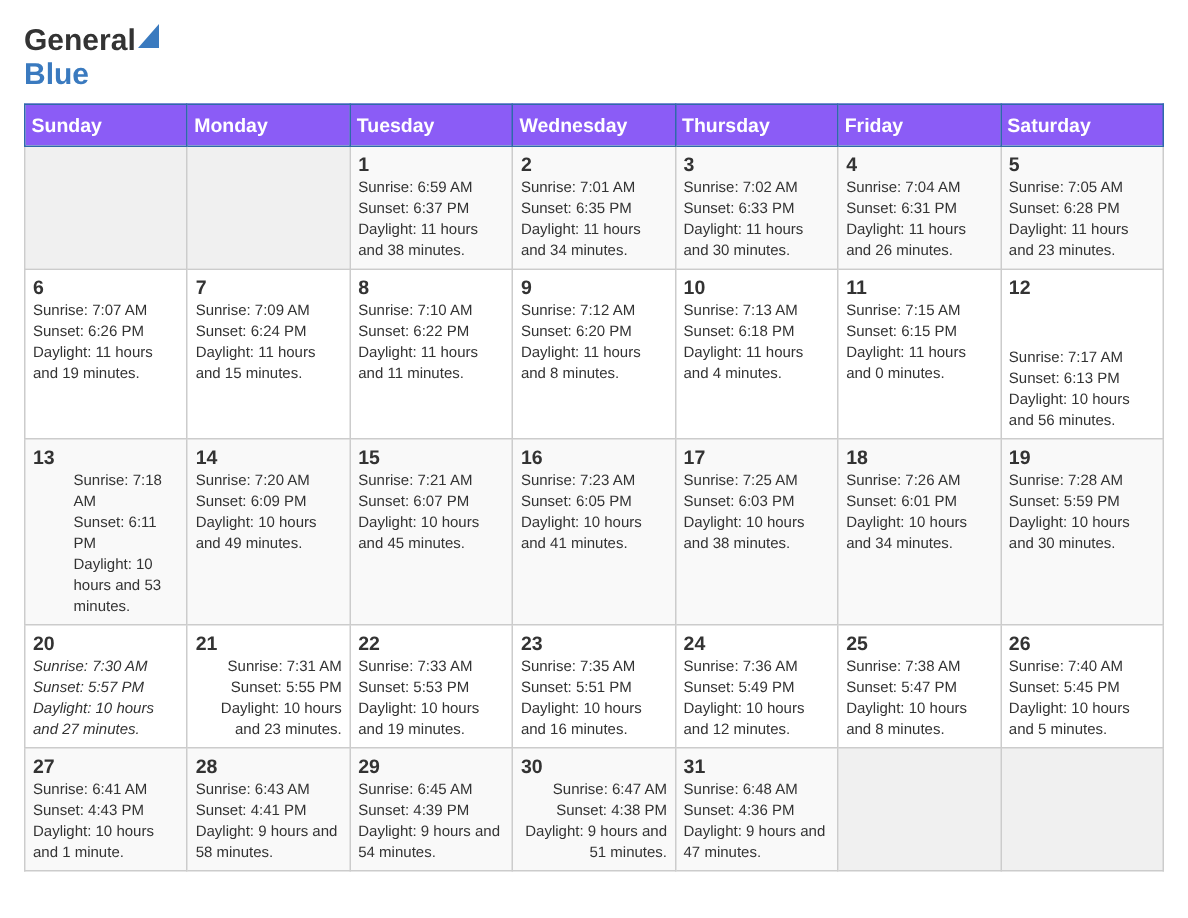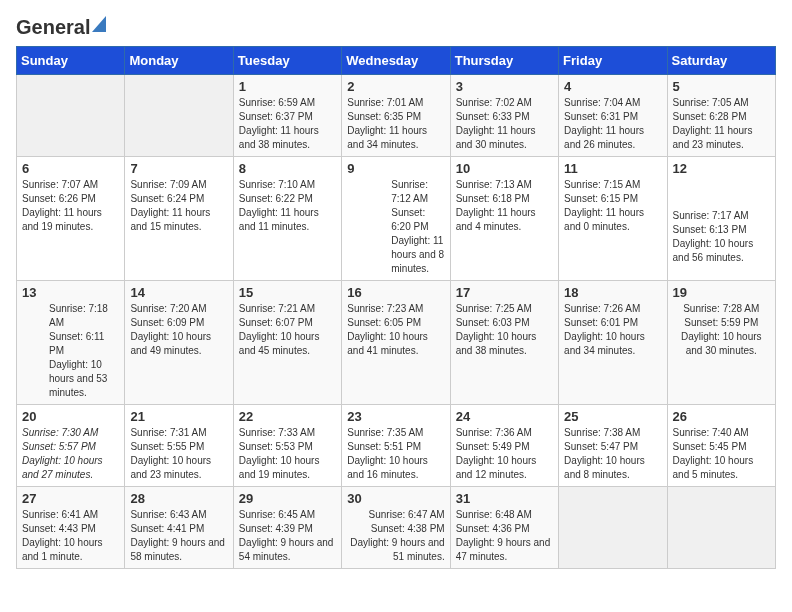--- a/index.html
+++ b/index.html
@@ -32,21 +32,21 @@
     .subtitle {
       font-size: 15px;
       color: #555;
     }
     table {
       width: 100%;
       border-collapse: collapse;
       table-layout: fixed;
     }
     thead tr th {
-      background: #1d4ed8;
+      background: #8b5cf6;
       color: #fff;
       font-size: 13px;
       font-weight: bold;
       padding: 6px 4px;
       text-align: left;
       border: 1px solid #2e6aaa;
     }
     tbody tr td {
       border: 1px solid #ccc;
       vertical-align: top;
@@ -82,20 +82,21 @@
 <div class="header">
   <div class="logo">
     <div style="display:flex;align-items:center;">
       <span style="font-size:20px;font-weight:bold;color:#333;">General</span>
       <span style="display:inline-block;margin-left:2px;margin-bottom:2px;">
         <svg width="14" height="16" viewBox="0 0 14 16">
             <polygon points="0,16 14,16 14,0" fill="#3a7abf"></polygon>
           </svg>
       </span>
     </div>
+    <span style="font-size:20px;font-weight:bold;color:#3a7abf;">Blue</span>
   </div>
   <div class="title-block">
     <div class="month-title"></div>
     <div class="subtitle"></div>
   </div>
 </div>
 
 <table>
   <thead>
     <tr>
@@ -157,21 +158,21 @@
 Daylight: 11 hours and 15 minutes.</div>
         </td>
         <td>
           <span class="day-number">8</span>
           <div class="day-info" style="white-space: pre-line;">Sunrise: 7:10 AM
 Sunset: 6:22 PM
 Daylight: 11 hours and 11 minutes.</div>
         </td>
         <td>
           <span class="day-number">9</span>
-          <div class="day-info" style="white-space: pre-line; margin-left: 44px;">Sunrise: 7:12 AM
+          <div class="day-info" style="white-space: pre-line;">Sunrise: 7:12 AM
 Sunset: 6:20 PM
 Daylight: 11 hours and 8 minutes.</div>
         </td>
         <td>
           <span class="day-number">10</span>
           <div class="day-info" style="white-space: pre-line;">Sunrise: 7:13 AM
 Sunset: 6:18 PM
 Daylight: 11 hours and 4 minutes.</div>
         </td>
         <td>
@@ -219,35 +220,35 @@
 Daylight: 10 hours and 38 minutes.</div>
         </td>
         <td>
           <span class="day-number">18</span>
           <div class="day-info" style="white-space: pre-line;">Sunrise: 7:26 AM
 Sunset: 6:01 PM
 Daylight: 10 hours and 34 minutes.</div>
         </td>
         <td>
           <span class="day-number">19</span>
-          <div class="day-info" style="white-space: pre-line; text-align: center;">Sunrise: 7:28 AM
+          <div class="day-info" style="white-space: pre-line;">Sunrise: 7:28 AM
 Sunset: 5:59 PM
 Daylight: 10 hours and 30 minutes.</div>
         </td>
       </tr>
       <tr>
         <td>
           <span class="day-number">20</span>
           <div class="day-info" style="white-space: pre-line; font-style: italic;">Sunrise: 7:30 AM
 Sunset: 5:57 PM
 Daylight: 10 hours and 27 minutes.</div>
         </td>
         <td>
           <span class="day-number">21</span>
-          <div class="day-info" style="white-space: pre-line;">Sunrise: 7:31 AM
+          <div class="day-info" style="white-space: pre-line; text-align: right;">Sunrise: 7:31 AM
 Sunset: 5:55 PM
 Daylight: 10 hours and 23 minutes.</div>
         </td>
         <td>
           <span class="day-number">22</span>
           <div class="day-info" style="white-space: pre-line;">Sunrise: 7:33 AM
 Sunset: 5:53 PM
 Daylight: 10 hours and 19 minutes.</div>
         </td>
         <td>

